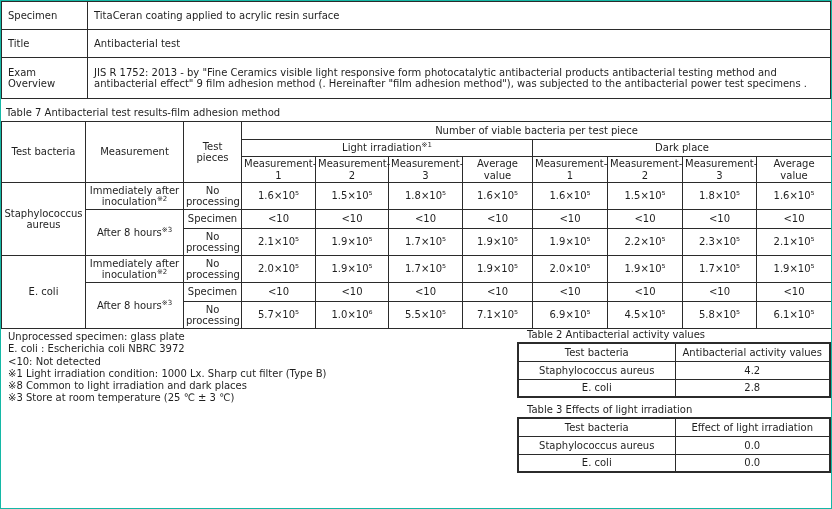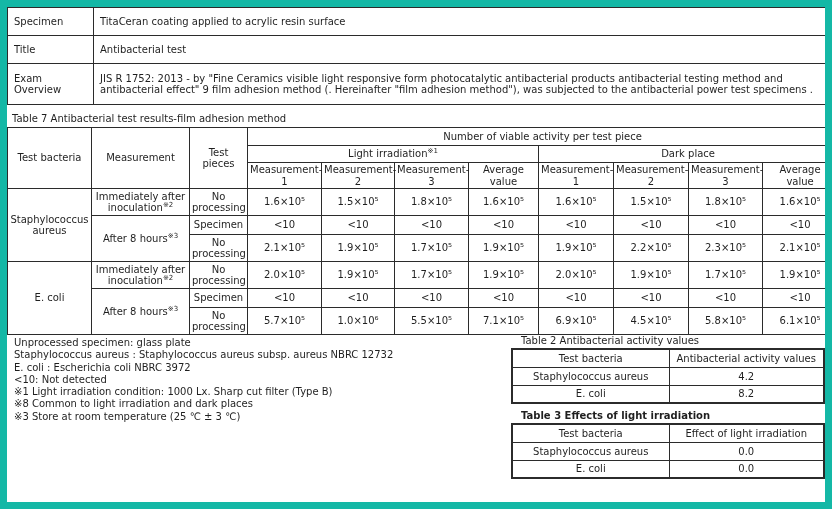--- a/index.html
+++ b/index.html
@@ -1,39 +1,39 @@
 <!DOCTYPE html>
 <html><head>
 <meta charset="utf-8">
 <style>
   * { box-sizing: border-box; }
   html, body { margin: 0; padding: 0; background: #fff; }
   .page {
     width: 832px; height: 509px;
-    border: 7px solid #14b8a6;
+    border: 1px solid #14b8a6;
     background: #fff;
     font-family: "DejaVu Sans", "Liberation Sans", sans-serif;
     font-size: 10px;
     color: #1f1f1f;
     overflow: hidden;
   }
   table { border-collapse: collapse; table-layout: fixed; }
   td, th { border: 1px solid #2b2b2b; font-weight: normal; padding: 1px 2px; vertical-align: middle; }
 
   
   .info { width: 830px; }
   .info td { text-align: left; padding: 2px 6px; }
   .info .lbl { width: 86px; }
   .info tr:nth-child(1), .info tr:nth-child(2), .info tr:nth-child(4) { height: 28px; }
   .info tr:nth-child(3) { height: 41px; }
 
   
   .cap1 { margin: 8px 0 3px 5px; }
   .cap2 { margin: 0 0 2px 10px; }
-  .cap3 { margin-top: 6px; font-weight: bold; }
+  .cap3 { margin-top: 6px; }
 
   
   .t1 { width: 830px; }
   .t1 th, .t1 td { text-align: center; line-height: 1.15; }
   .t1 thead tr:nth-child(1) { height: 18px; }
   .t1 thead tr:nth-child(2) { height: 17px; }
   .t1 thead tr:nth-child(3) { height: 23px; }
   .t1 tbody tr.h2 { height: 27px; }
   .t1 tbody tr.h1 { height: 19px; }
   sup { font-size: 7px; line-height: 0; }
@@ -85,21 +85,21 @@
       <col style="width:75px">
         <col style="width:75px">
         <col style="width:74px">
         <col style="width:75px">
     </colgroup>
     <thead>
       <tr>
         <th rowspan="3">Test bacteria</th>
         <th rowspan="3">Measurement</th>
         <th rowspan="3">Test pieces</th>
-        <th colspan="8">Number of viable activity per test piece</th>
+        <th colspan="8">Number of viable bacteria per test piece</th>
       </tr>
       <tr>
         <th colspan="4"><span>Light irradiation</span><sup>※1</sup></th>
         <th colspan="4">Dark place</th>
       </tr>
       <tr>
         <th>Measurement-1</th>
         <th>Measurement-2</th>
         <th>Measurement-3</th>
         <th>Average value</th>
@@ -183,21 +183,20 @@
         <td>4.5×10⁵</td>
         <td>5.8×10⁵</td>
         <td>6.1×10⁵</td>
       </tr>
     </tbody>
   </table>
 
   <div class="bottom">
     <div class="notes">
       <div>Unprocessed specimen: glass plate</div>
-      <div>Staphylococcus aureus : Staphylococcus aureus subsp. aureus NBRC 12732</div>
       <div>E. coli : Escherichia coli NBRC 3972</div>
       <div>&lt;10: Not detected</div>
       <div>※1 Light irradiation condition: 1000 Lx. Sharp cut filter (Type B)</div>
       <div>※8 Common to light irradiation and dark places</div>
       <div>※3 Store at room temperature (25 ℃ ± 3 ℃)</div>
     </div>
     <div class="side">
       <div class="cap2">Table 2 Antibacterial activity values</div>
       <table class="t23">
         <colgroup>
@@ -208,21 +207,21 @@
             <tr>
           <td>Test bacteria</td>
           <td>Antibacterial activity values</td>
         </tr>
         <tr>
           <td>Staphylococcus aureus</td>
           <td>4.2</td>
         </tr>
         <tr>
           <td>E. coli</td>
-          <td>8.2</td>
+          <td>2.8</td>
         </tr>
       </tbody>
         </table>
       <div class="cap2 cap3">Table 3 Effects of light irradiation</div>
       <table class="t23">
         <colgroup>
             <col style="width:157px">
             <col style="width:155px">
           </colgroup>
         <tbody>

